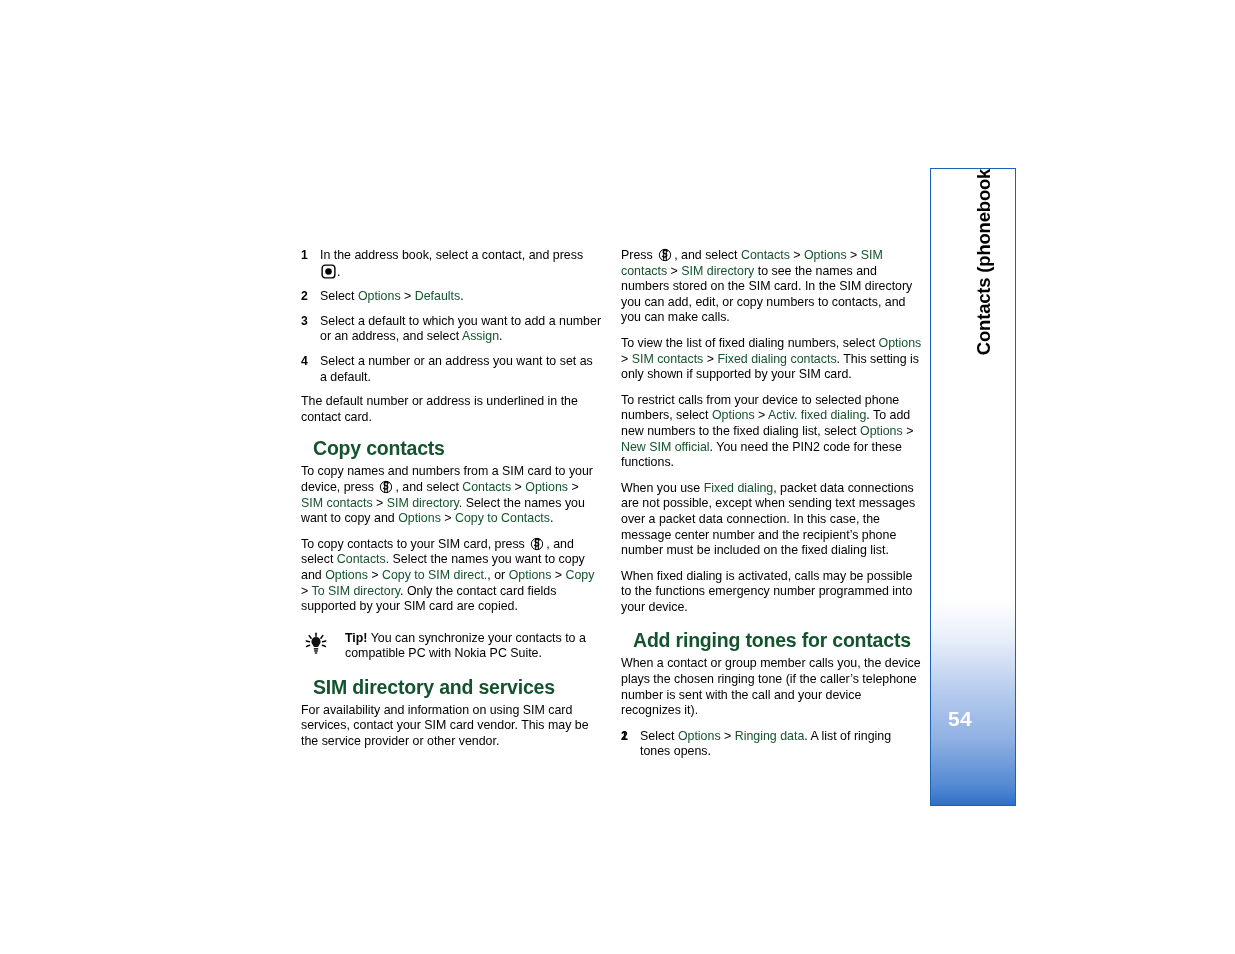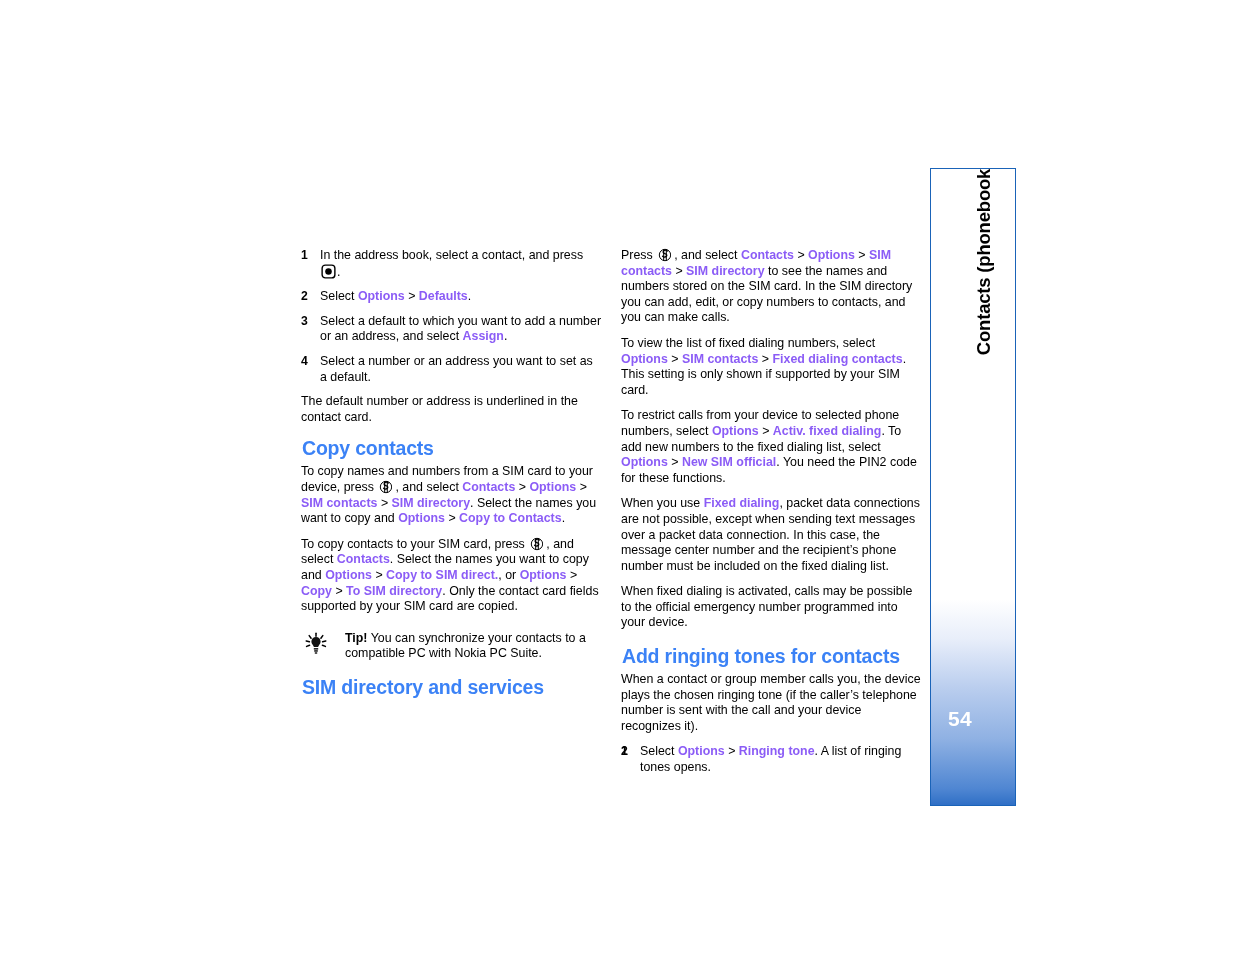--- a/index.html
+++ b/index.html
@@ -39,42 +39,42 @@
     margin: 0 0 10px 0;
     text-align: left;
   }
 
   
   h2 {
     font-size: 19.5px;
     font-weight: bold;
     line-height: 22px;
     letter-spacing: -0.2px;
-    margin: 14px 0 5px 1px;
-    color: #3b82f6;
+    margin: 14px 0 5px 12px;
+    color: #14532d;
   }
   h2.first { margin-top: 12px; }
 
   
   .step {
     position: relative;
     padding-left: 19px;
     margin: 0 0 9px 0;
   }
   .step .num {
     position: absolute;
     left: 0; top: 0;
     font-weight: bold;
     font-size: 12.2px;
   }
 
   
   .lnk {
-    color: #8b5cf6;
-    font-weight: bold;
+    color: #14532d;
+    font-weight: normal;
   }
   .gt { color: #000; }
 
   
   .tip {
     position: relative;
     padding-left: 44px;
     margin: 16px 0 10px 0;
     min-height: 26px;
   }
@@ -208,45 +208,46 @@
           <path d="M12 5.1c-2.7 0-4.6 2.0-4.6 4.5 0 1.8 1.0 2.9 1.7 3.8 0.5 0.6 0.7 1.1 0.7 1.7h4.4c0-0.6 0.2-1.1 0.7-1.7 0.7-0.9 1.7-2.0 1.7-3.8 0-2.5-1.9-4.5-4.6-4.5z" fill="#111"></path>
           <rect x="9.8" y="16.1" width="4.4" height="1.5" fill="#111"></rect>
           <rect x="10.2" y="18.2" width="3.6" height="1.5" fill="#111"></rect>
           <rect x="10.8" y="20.3" width="2.4" height="1.4" fill="#111"></rect>
         </svg>
       </span>
       <span><b>Tip!</b><span> You can synchronize your contacts to a compatible PC with Nokia PC Suite.</span></span>
     </div>
 
     <h2>SIM directory and services</h2>
+    <p>For availability and information on using SIM card services, contact your SIM card vendor. This may be the service provider or other vendor.</p>
   </div>
 
   <div class="col col-right">
 
     <p>Press <span class="glyph glyph-menu"><svg viewBox="0 0 16 16" width="13" height="14">
             <path d="M11.4 3.0c-1.0-1.1-2.7-1.3-3.9-0.6-1.1 0.7-1.4 2.0-0.8 2.9 0.4 0.6 1.1 0.9 1.9 1.1 0.9 0.2 1.6 0.5 1.9 1.1 0.5 0.9 0.2 2.0-0.9 2.6-1.2 0.7-2.9 0.5-3.9-0.6" fill="none" stroke="#000" stroke-width="1.7" stroke-linecap="round"></path>
             <path d="M7.0 1.0 L7.0 15.0" stroke="#000" stroke-width="1.3"></path>
             <path d="M10.2 1.0 L10.2 15.0" stroke="#000" stroke-width="1.3"></path>
             <circle cx="8.6" cy="8" r="7.0" fill="none" stroke="#000" stroke-width="1.2"></circle>
           </svg></span>, and select <span class="lnk">Contacts</span><span class="gt"> &gt; </span><span class="lnk">Options</span><span class="gt"> &gt; </span><span class="lnk">SIM contacts</span><span class="gt"> &gt; </span><span class="lnk">SIM directory</span> to see the names and numbers stored on the SIM card. In the SIM directory you can add, edit, or copy numbers to contacts, and you can make calls.</p>
     <p>To view the list of fixed dialing numbers, select <span class="lnk">Options</span><span class="gt"> &gt; </span><span class="lnk">SIM contacts</span><span class="gt"> &gt; </span><span class="lnk">Fixed dialing contacts</span>. This setting is only shown if supported by your SIM card.</p>
     <p>To restrict calls from your device to selected phone numbers, select <span class="lnk">Options</span><span class="gt"> &gt; </span><span class="lnk">Activ. fixed dialing</span>. To add new numbers to the fixed dialing list, select <span class="lnk">Options</span><span class="gt"> &gt; </span><span class="lnk">New SIM official</span>. You need the PIN2 code for these functions.</p>
     <p>When you use <span class="lnk">Fixed dialing</span>, packet data connections are not possible, except when sending text messages over a packet data connection. In this case, the message center number and the recipient’s phone number must be included on the fixed dialing list.</p>
-    <p>When fixed dialing is activated, calls may be possible to the official emergency number programmed into your device.</p>
+    <p>When fixed dialing is activated, calls may be possible to the functions emergency number programmed into your device.</p>
 
     <h2>Add ringing tones for contacts</h2>
     <p>When a contact or group member calls you, the device plays the chosen ringing tone (if the caller’s telephone number is sent with the call and your device recognizes it).</p>
 
     <div>
       <div class="step">
         <span class="num">1</span>
       </div>
       <div class="step">
         <span class="num">2</span>
-        <span class="rich">Select <span class="lnk">Options</span><span class="gt"> &gt; </span><span class="lnk">Ringing tone</span>. A list of ringing tones opens.</span>
+        <span class="rich">Select <span class="lnk">Options</span><span class="gt"> &gt; </span><span class="lnk">Ringing data</span>. A list of ringing tones opens.</span>
       </div>
     </div>
   </div>
 
   <div class="sidebar">
     <div class="vert-wrap">
       <span class="vert-text">Contacts (phonebook)</span>
     </div>
     <div class="page-number">54</div>
   </div>

